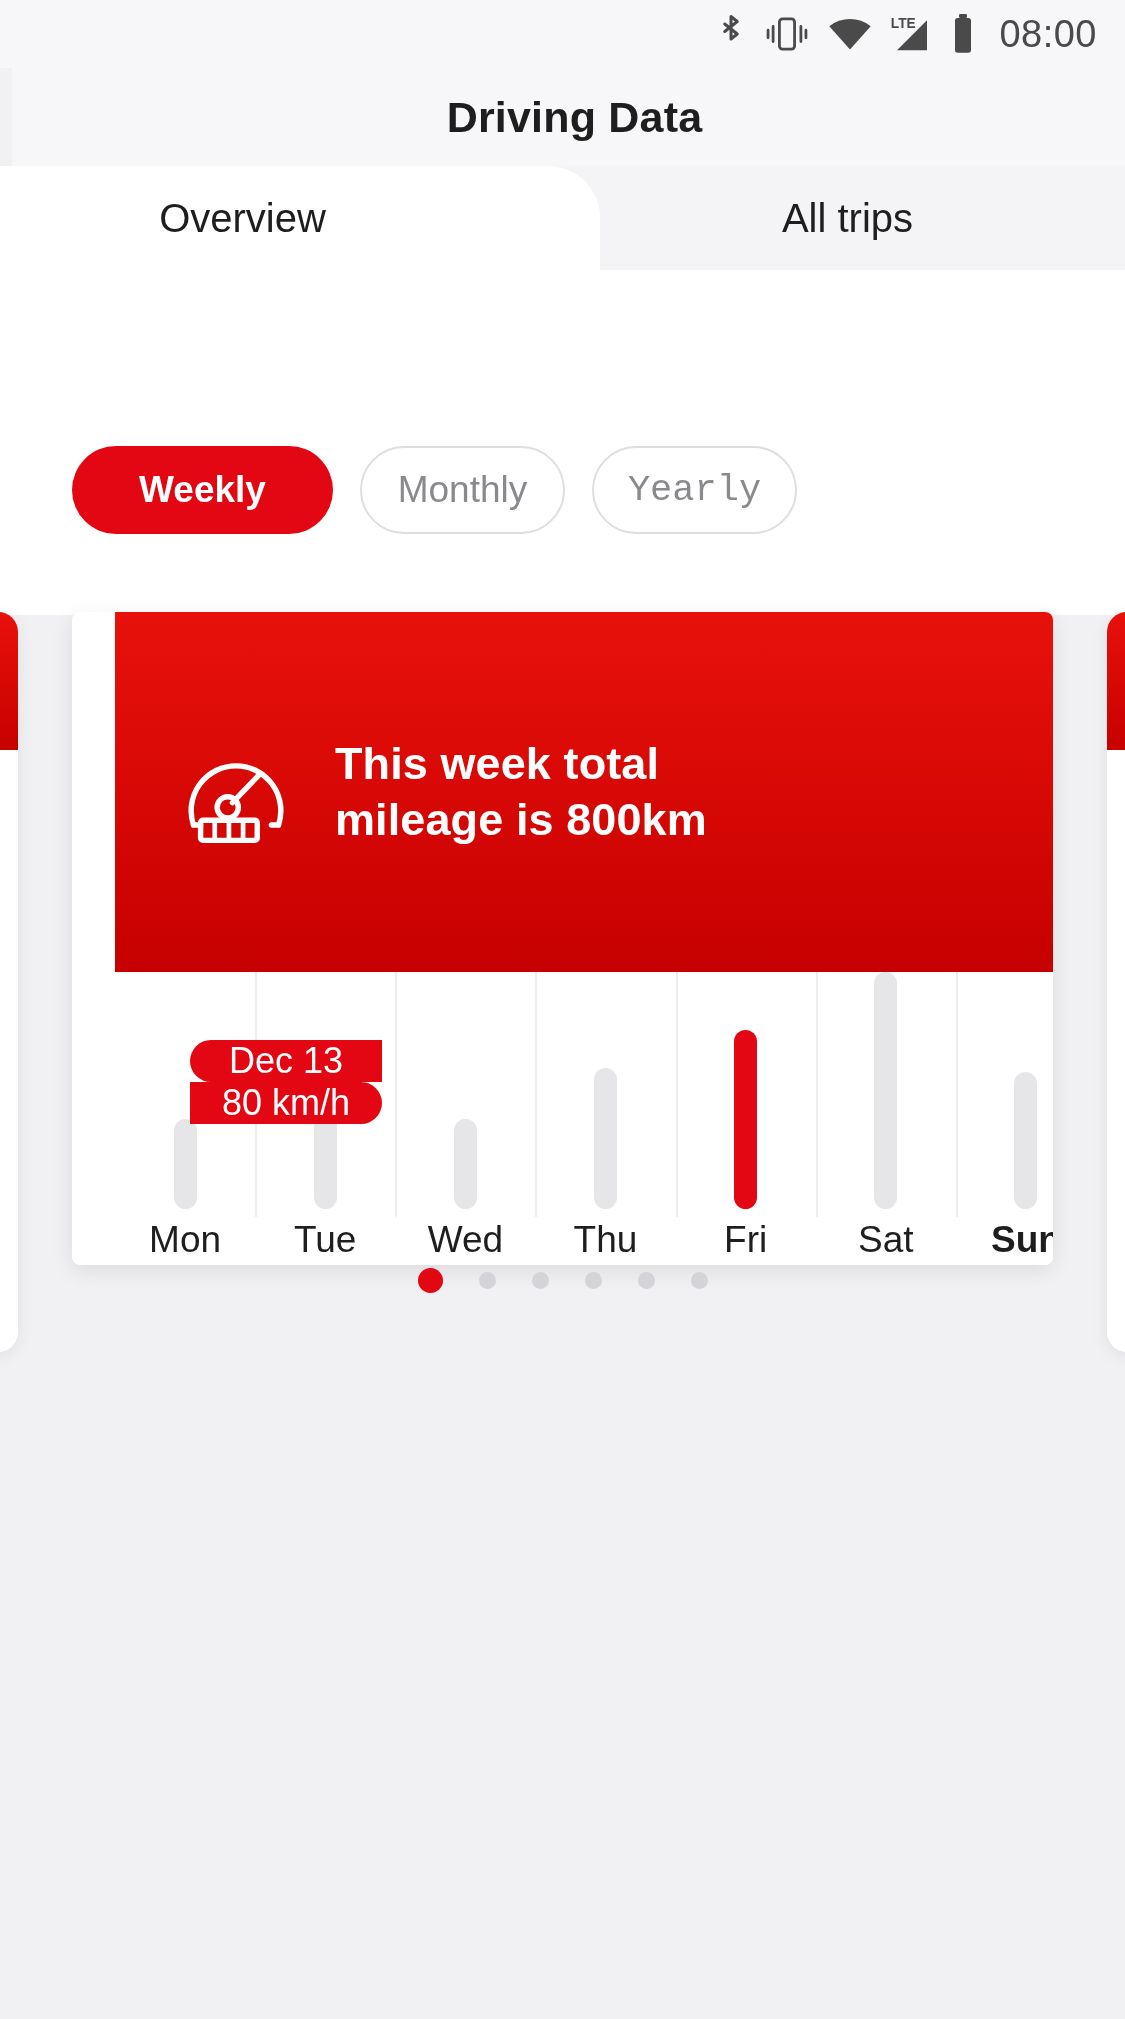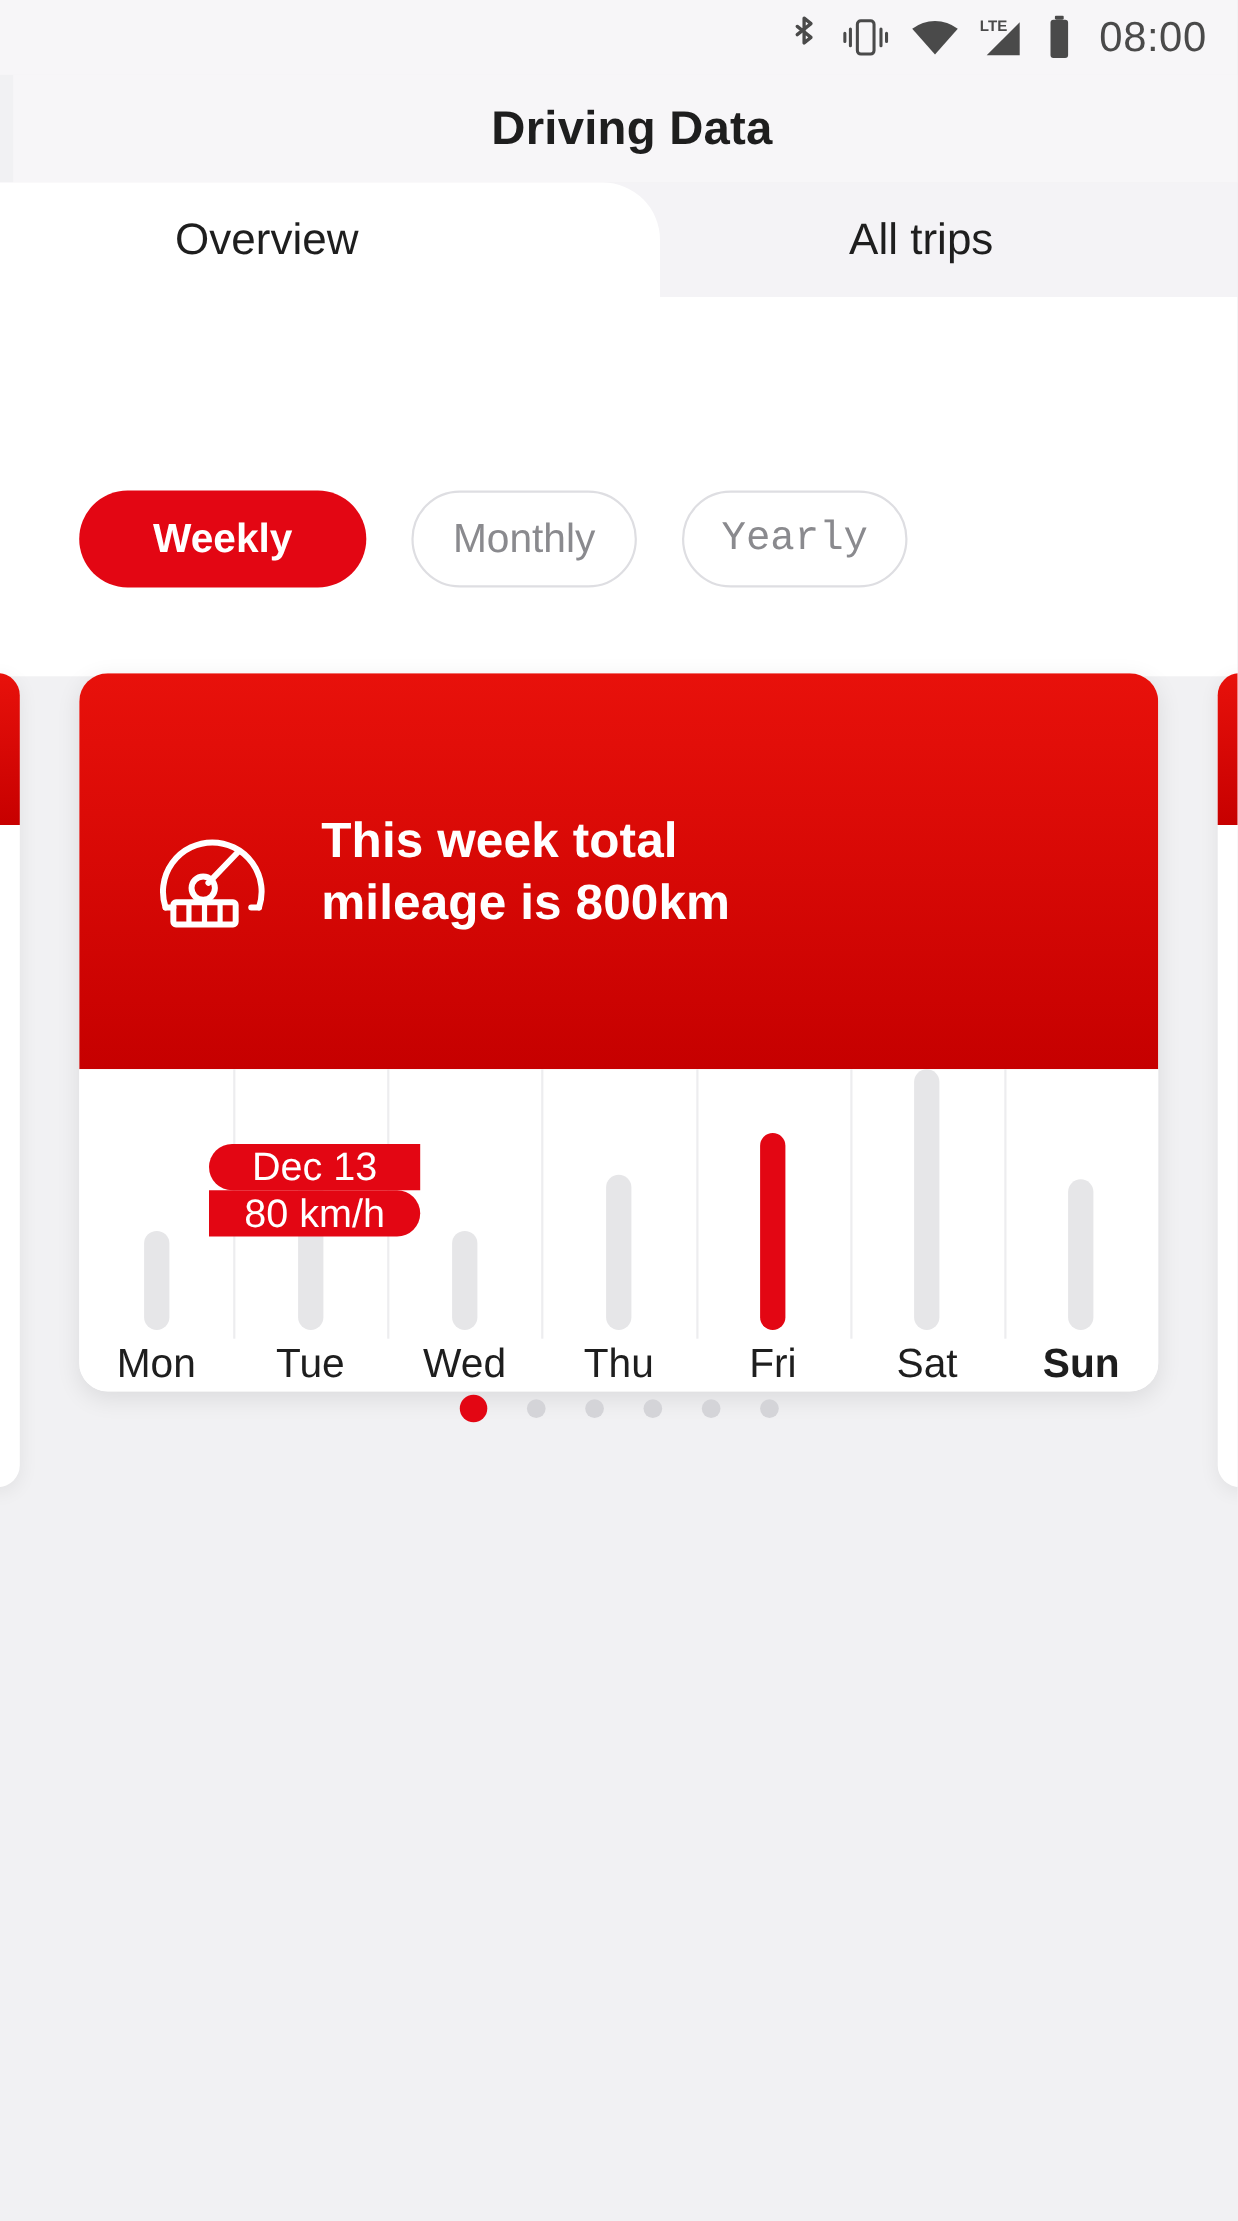--- a/index.html
+++ b/index.html
@@ -40,39 +40,39 @@
     display:flex; align-items:center; justify-content:center;
     font-size:40px; color:#1E1E1E;
   }
   .tab-active{
     left:0; width:600px; background:#FFFFFF;
     border-top-right-radius:52px;
     padding-left:15px;
   }
   .tab-active-label{ margin-left:-130px; }
   .tab-inactive{
-    left:445px; width:670px; background:#F4F3F6;
+    left:455px; width:670px; background:#F4F3F6;
     border-top-left-radius:52px;
   }
   .tab-inactive-label{ margin-left:115px; }
 
   
   .body-panel{
     position:absolute; top:270px; left:0; width:1125px; height:345px;
     background:#FFFFFF;
   }
   .gray-panel{
     position:absolute; top:615px; left:0; width:1125px; height:1404px;
     background:#F1F1F3;
   }
 
   
   .pill-row{
     position:absolute; top:445px; left:0; width:1125px; height:90px;
-    display:flex; align-items:center; gap:41px; padding-left:72px;
+    display:flex; align-items:center; gap:27px; padding-left:72px;
   }
   .pill{
     height:88px; border-radius:44px;
     display:flex; align-items:center; justify-content:center;
     font-size:37px;
   }
   .pill-active{ background:#E30613; color:#FFFFFF; width:261px; font-weight:600; }
   .pill-idle{ background:#FFFFFF; color:#8A8A8E; border:2px solid #DEDEE2; }
   .pill-monthly{ width:205px; }
   .pill-yearly{ width:205px;font-family:Liberation Mono, monospace; }
@@ -91,23 +91,24 @@
   }
   .peek-right-top{
     position:absolute; top:612px; right:-22px; width:40px; height:138px;
     background:linear-gradient(180deg,#E8110B 0%,#C70000 100%);
     border-top-left-radius:26px; border-top-right-radius:26px;
   }
 
   
   .card{
     position:absolute; top:612px; left:72px; width:981px; height:653px;
-    background:#FFFFFF; border-radius:26px;
+    background:#FFFFFF; border-radius:8px;
     box-shadow:0 6px 22px rgba(0,0,0,0.09);
     overflow:hidden;
+    padding-left:43px;
   }
   .card-head{
     width:981px; height:360px;
     background:linear-gradient(180deg,#E8110B 0%,#C60000 100%);
     display:flex; align-items:center; padding-left:62px; gap:40px;
   }
   .gauge-wrap{ width:118px; height:118px; flex:0 0 118px; }
   .card-head-text{
     font-size:45px; font-weight:bold; color:#FFFFFF; line-height:1.25;
     letter-spacing:0.1px;

